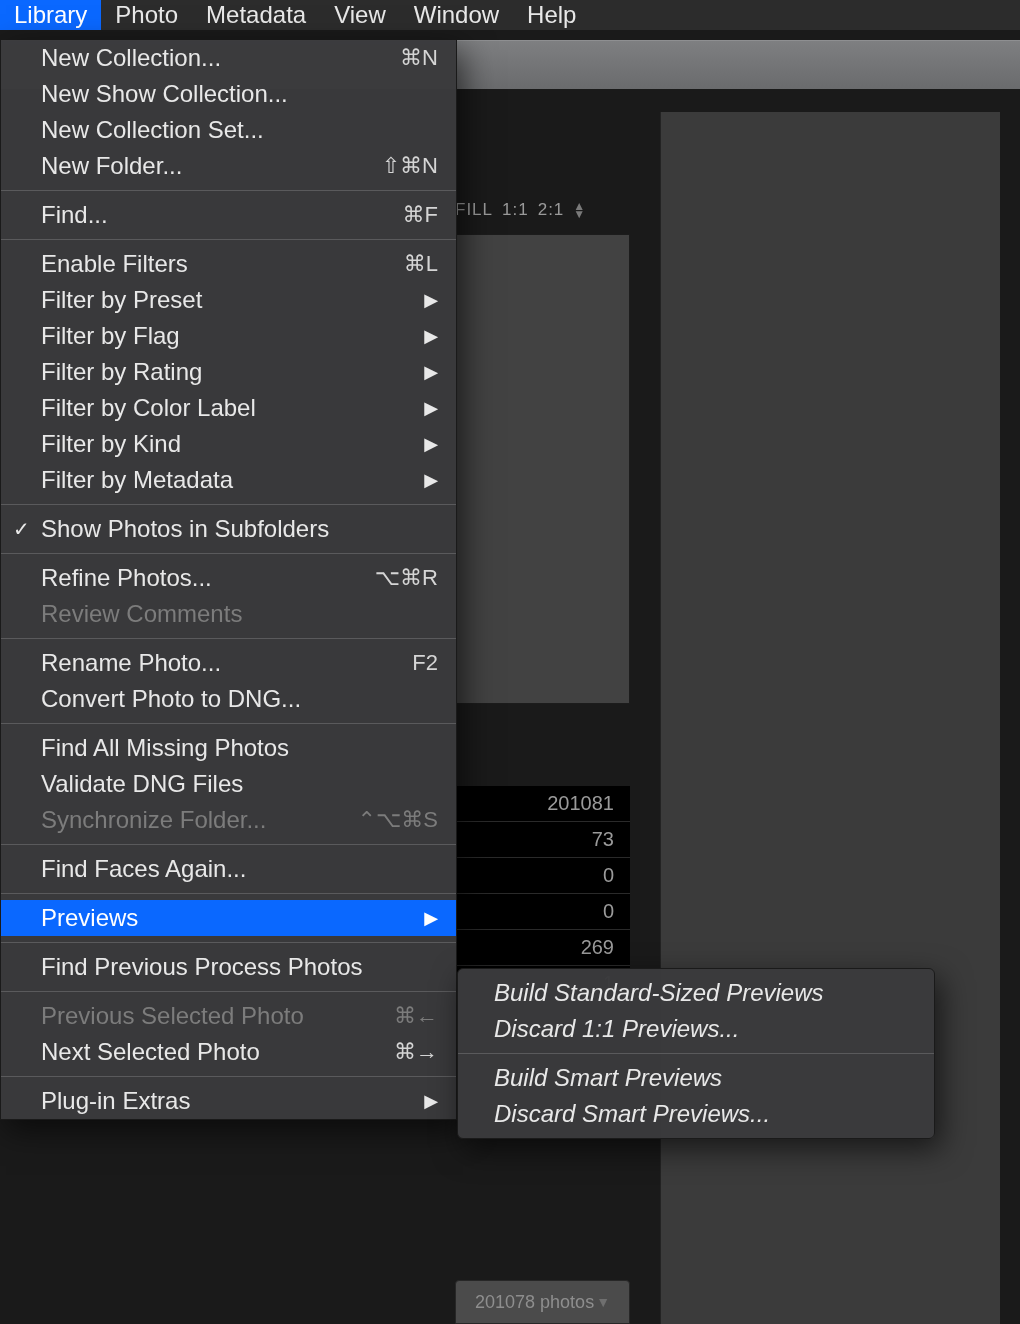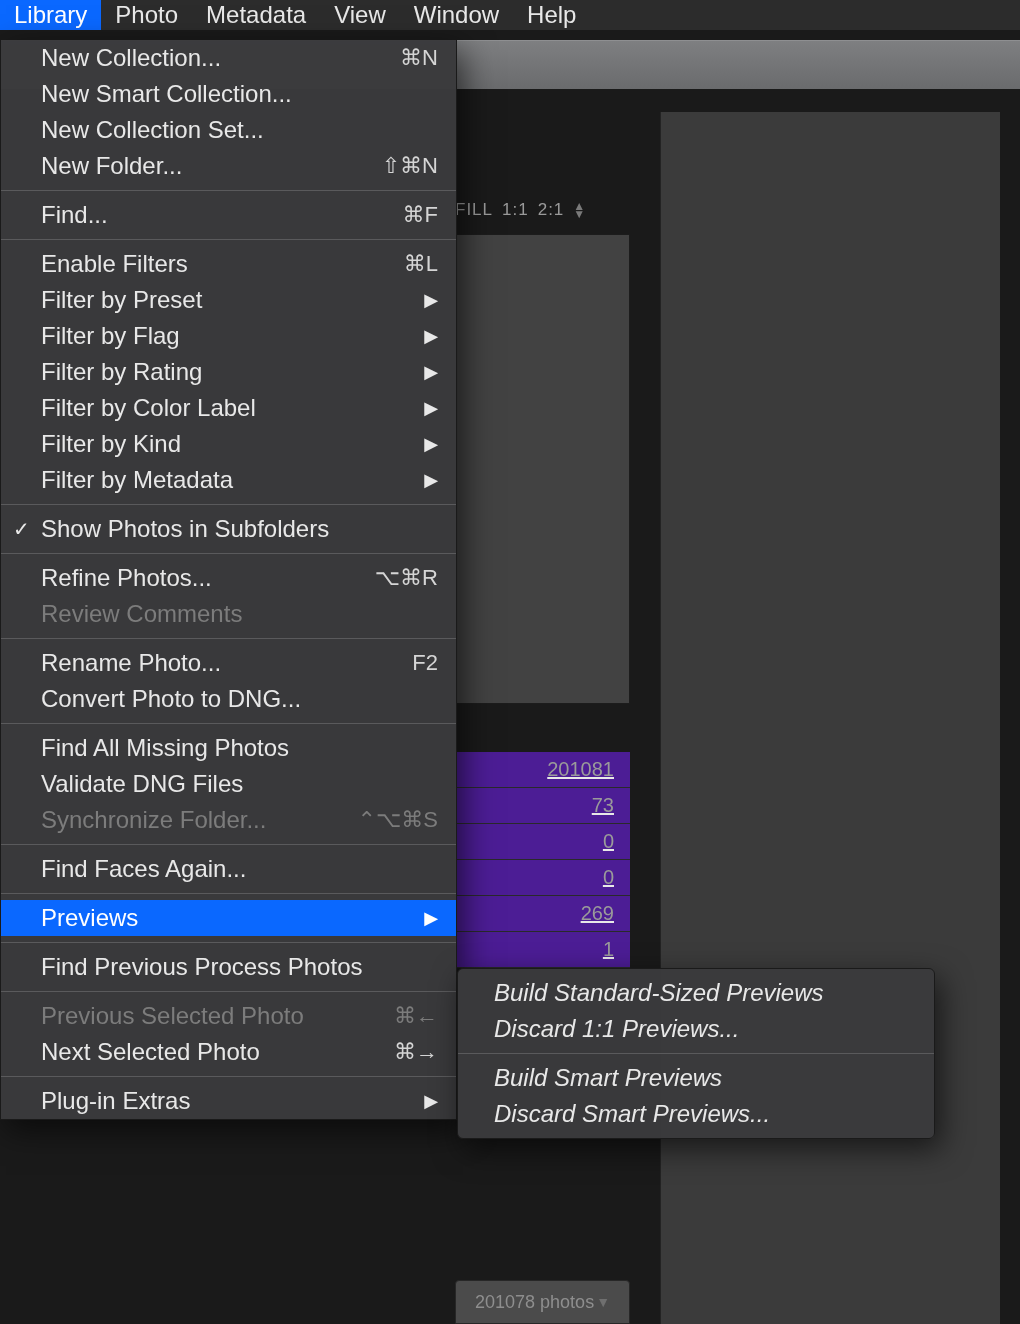--- a/index.html
+++ b/index.html
@@ -87,25 +87,24 @@
     left: 455px;
     width: 175px;
     height: 470px;
     background: #424242;
     border: 1px solid #1c1c1c;
   }
 
   
   .counts-list {
     position: absolute;
-    top: 752px;
+    top: 786px;
     left: 455px;
     width: 175px;
-    background: #4c1d95;
-    text-decoration: underline;
+    background: #000000;
   }
   .count-row {
     height: 36px;
     border-bottom: 1px solid #2a2a2a;
     display: flex;
     justify-content: flex-end;
     align-items: center;
     padding-right: 16px;
     color: #9a9a9a;
     font-size: 20px;
@@ -234,21 +233,21 @@
   <div class="menubar-item">Window</div>
   <div class="menubar-item">Help</div>
 </div>
 
 <div class="dropdown" id="dropdown">
     <div class="menu-item">
       <span class="label">New Collection...</span>
       <span class="shortcut">⌘N</span>
     </div>
     <div class="menu-item">
-      <span class="label">New Smart Collection...</span>
+      <span class="label">New Show Collection...</span>
     </div>
     <div class="menu-item">
       <span class="label">New Collection Set...</span>
     </div>
     <div class="menu-item">
       <span class="label">New Folder...</span>
       <span class="shortcut">⇧⌘N</span>
     </div>
     <div class="menu-sep"></div>
     <div class="menu-item">

